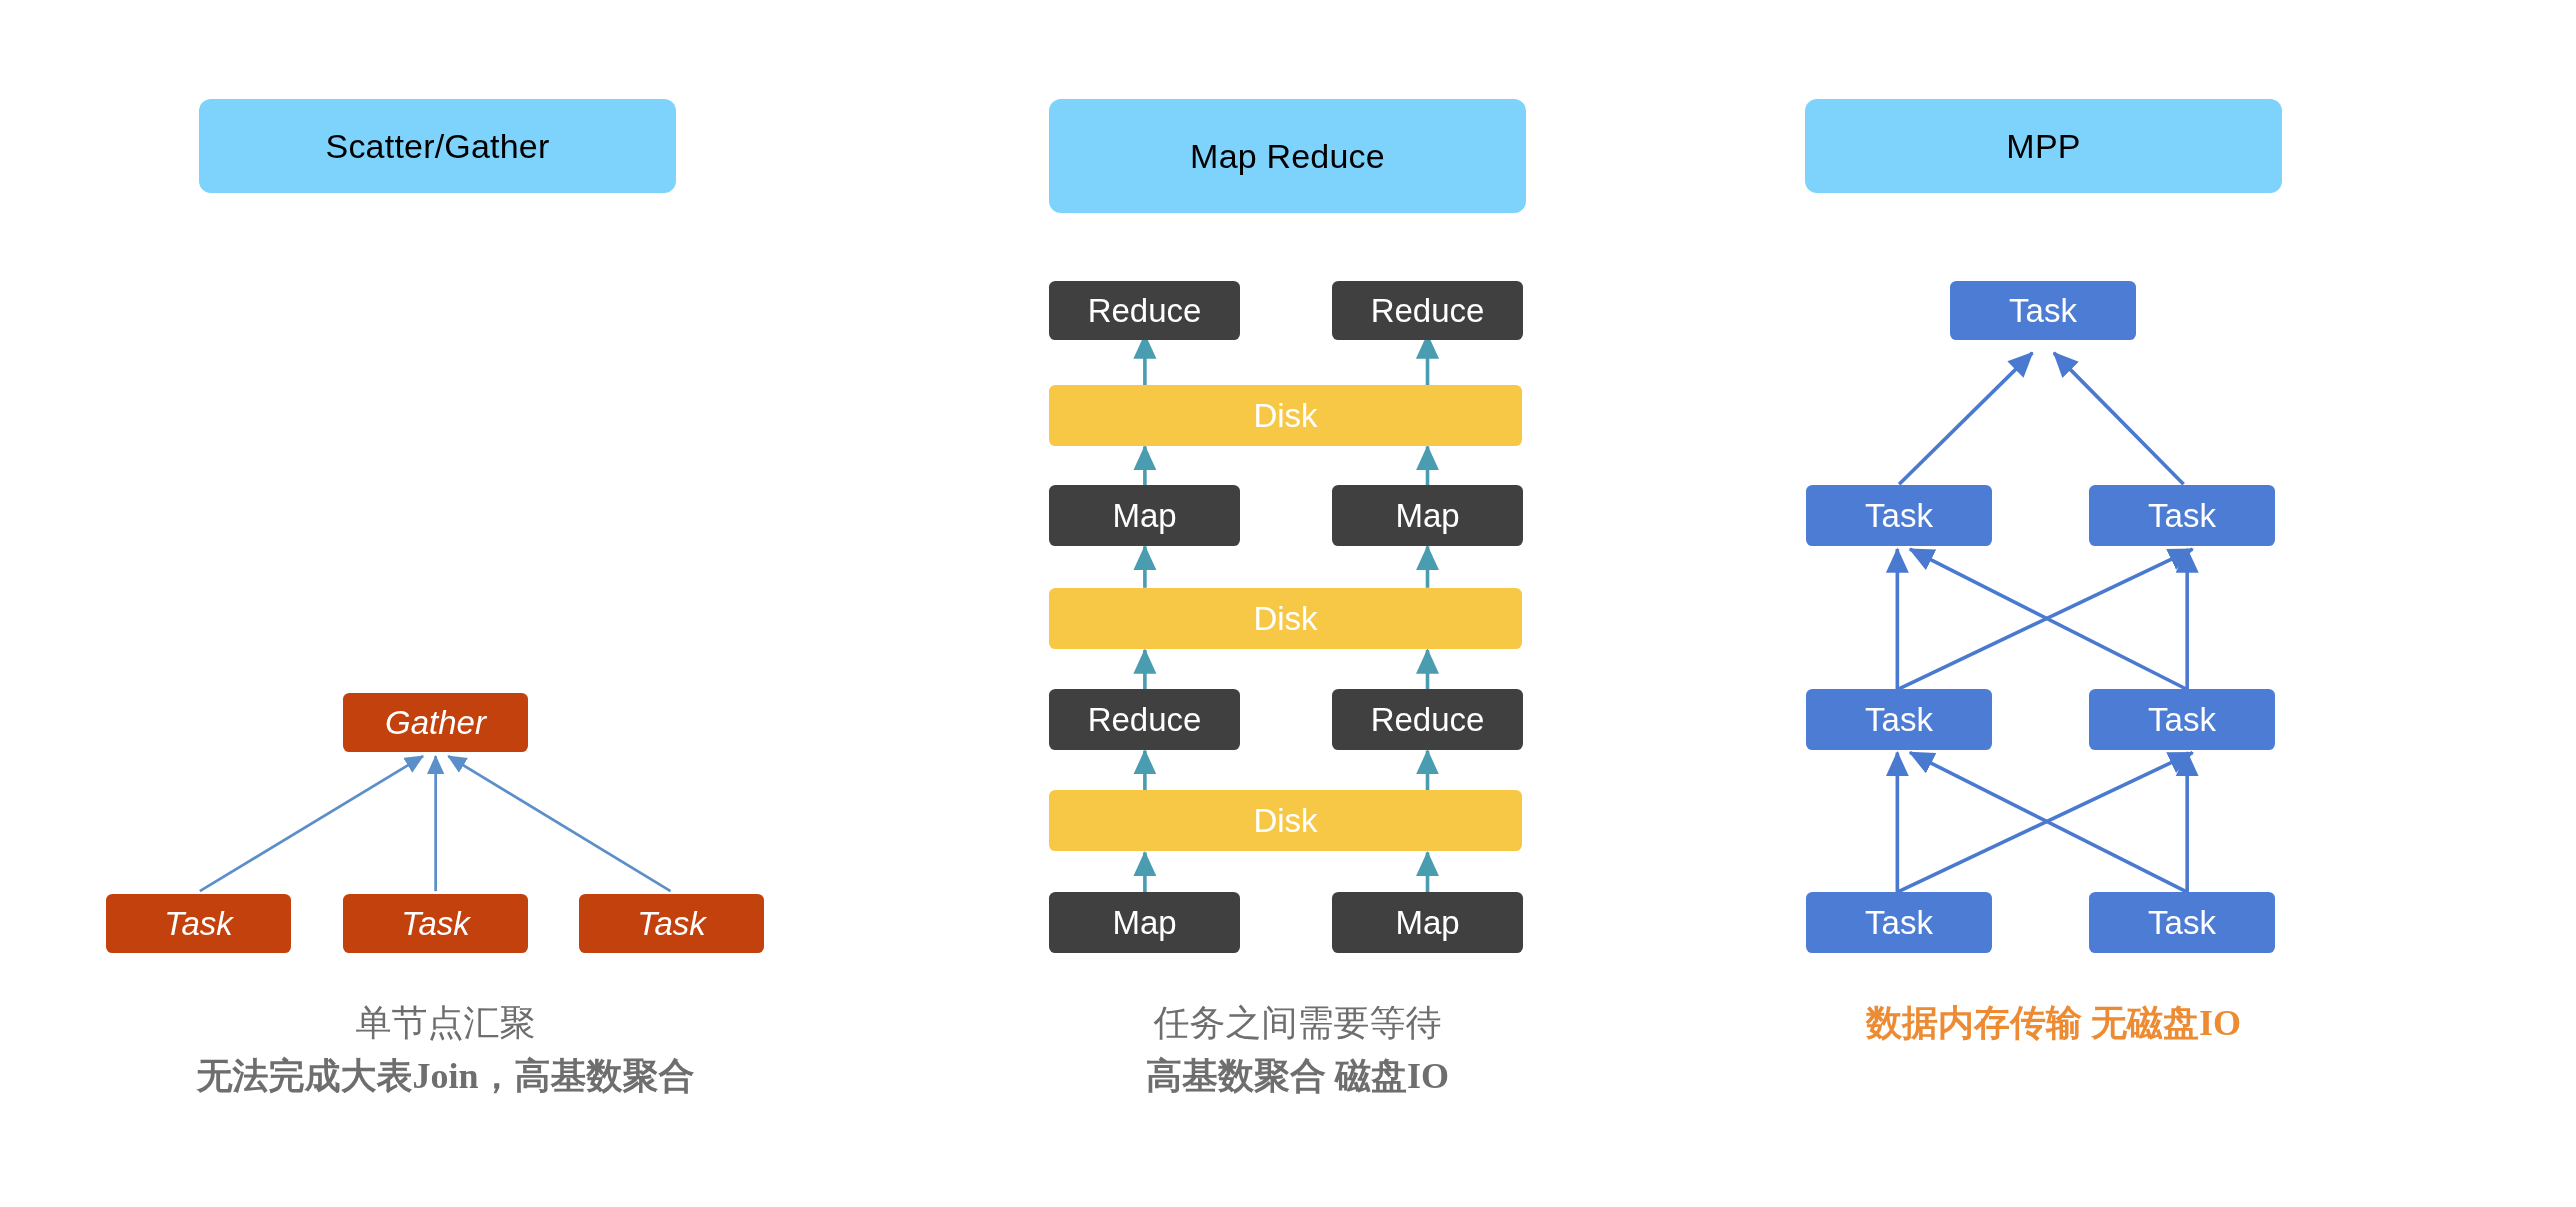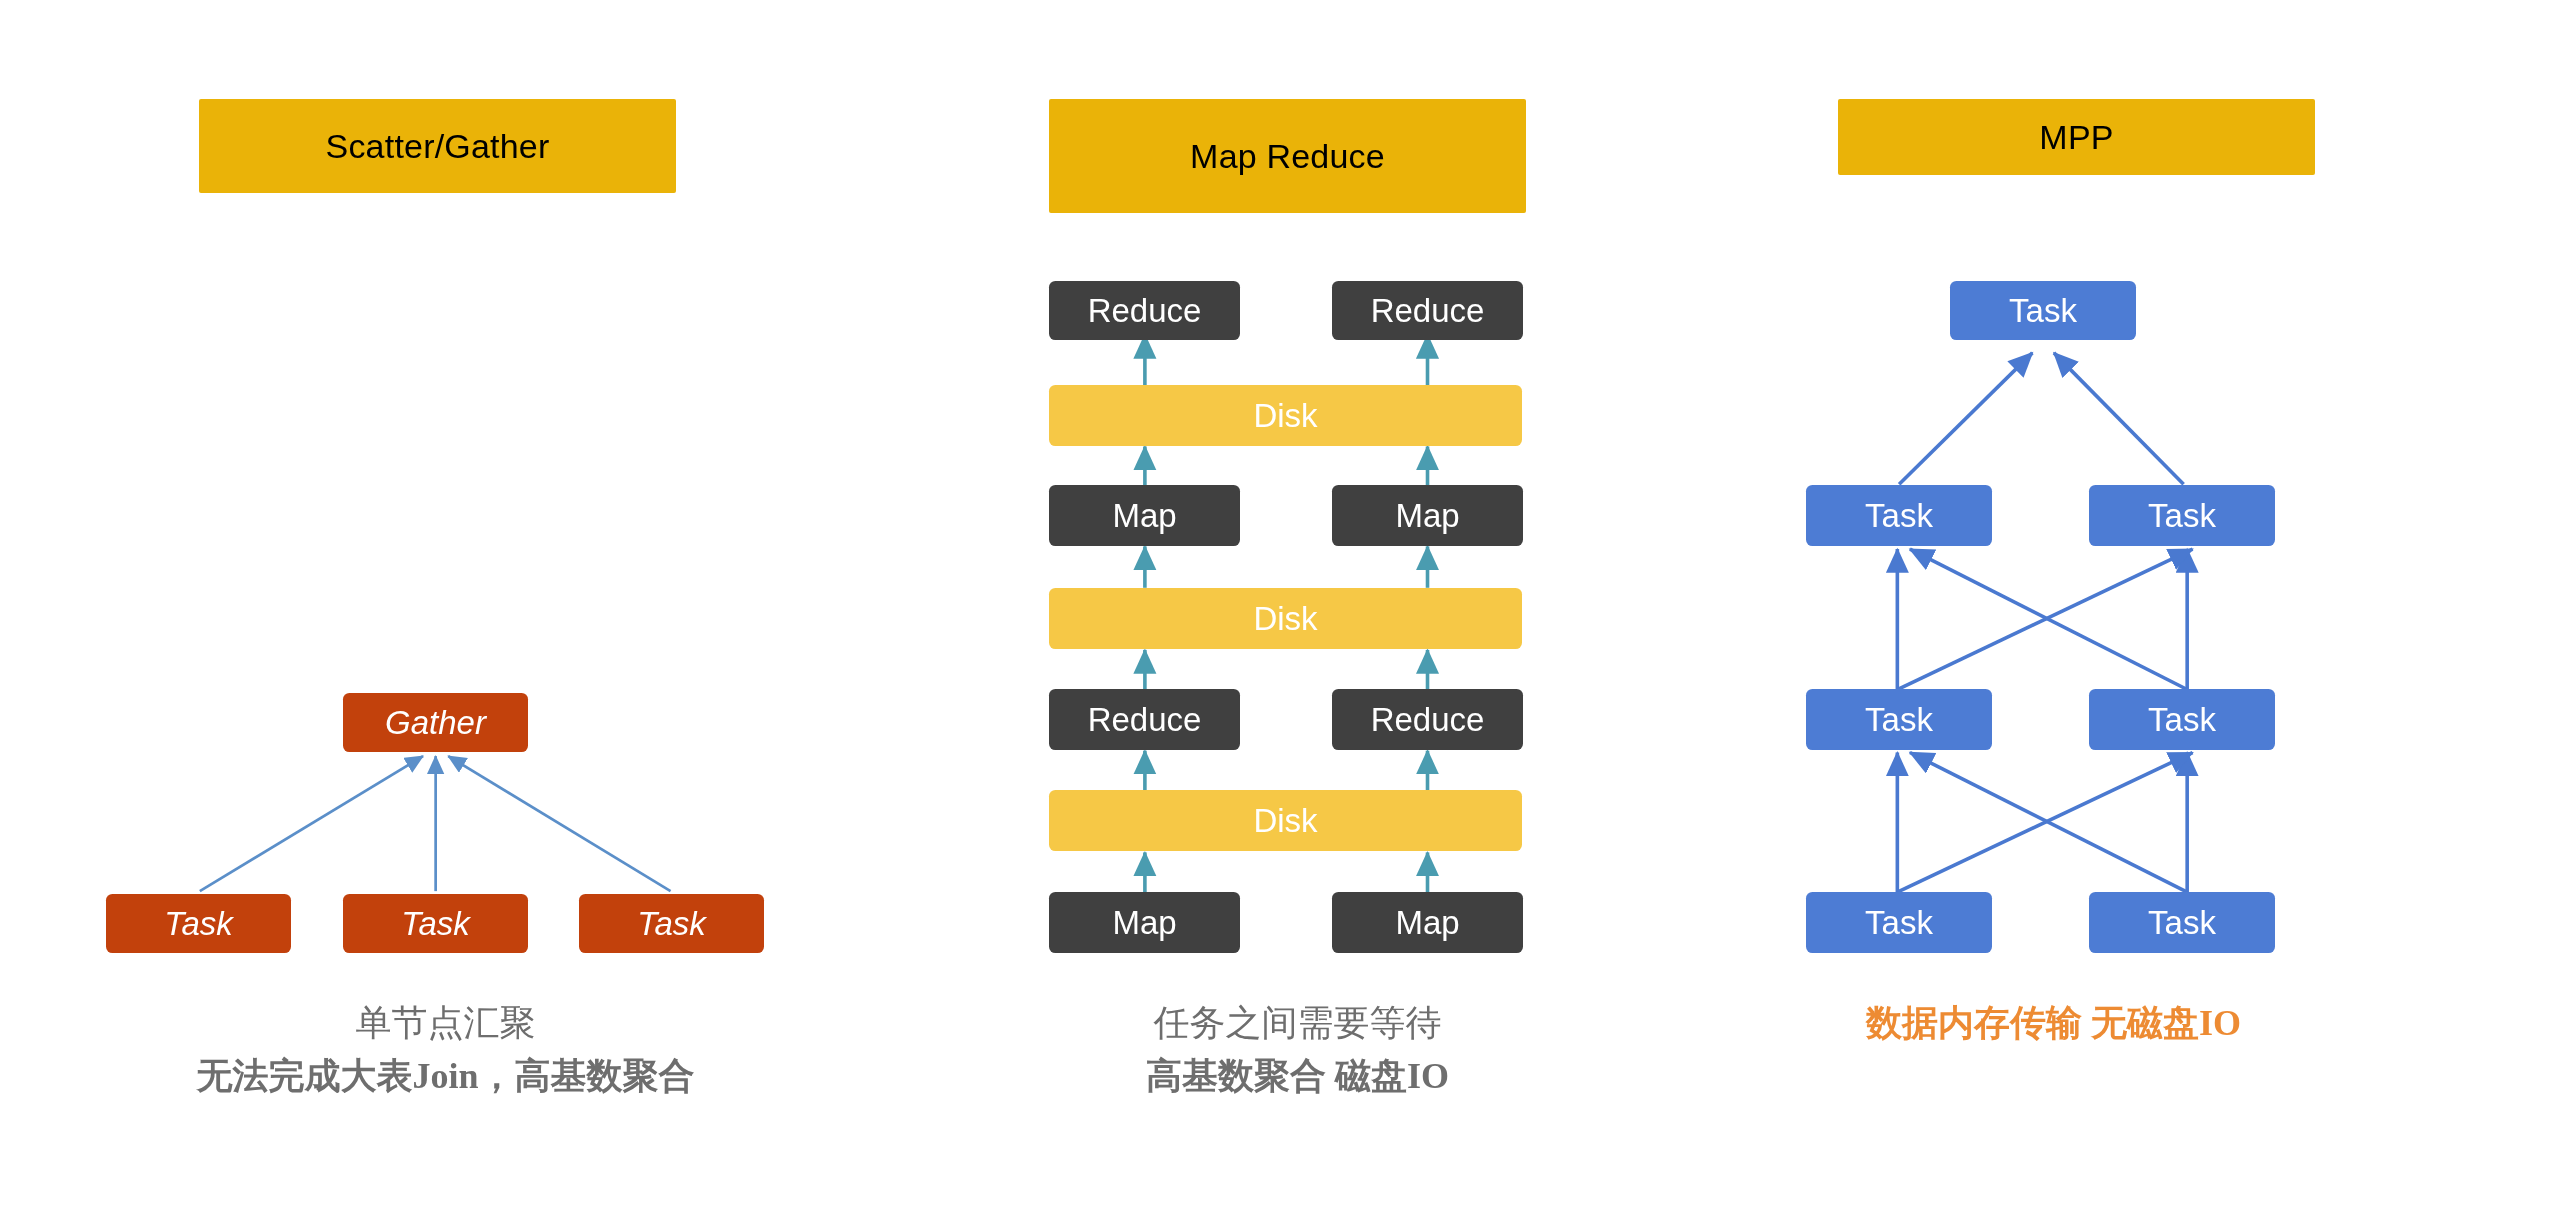--- a/index.html
+++ b/index.html
@@ -17,22 +17,22 @@
 
   .canvas {
     position: relative;
     width: 2576px;
     height: 1208px;
   }
 
   
   .panel-header {
     position: absolute;
-    background: #eab308;
-    border-radius: 2px;
+    background: #7dd3fc;
+    border-radius: 12px;
     display: flex;
     align-items: center;
     justify-content: center;
     color: #000000;
     font-size: 34px;
     font-family: "Liberation Sans", sans-serif;
     letter-spacing: 0.2px;
   }
 
   
@@ -175,21 +175,21 @@
   <div class="node yellow" style="left:1049px; top:790px; width:473px; height:61px;">Disk</div>
 
   <div class="node teal" style="left:1049px; top:892px; width:191px; height:61px;">Map</div>
   <div class="node teal" style="left:1332px; top:892px; width:191px; height:61px;">Map</div>
 
   <div class="caption gray" style="left:1040px; top:997px; width:495px;">
     <span class="caption-line">任务之间需要等待</span>
     <span class="caption-line bold">高基数聚合 磁盘IO</span>
   </div>
 
-  <div class="panel-header" style="left:1805px; top:99px; width:477px; height:76px;margin-left:33px;">MPP</div>
+  <div class="panel-header" style="left:1805px; top:99px; width:477px; height:94px;">MPP</div>
 
   <div class="node blue-mpp" style="left:1950px; top:281px; width:186px; height:59px;">Task</div>
 
   <div class="node blue-mpp" style="left:1806px; top:485px; width:186px; height:61px;">Task</div>
   <div class="node blue-mpp" style="left:2089px; top:485px; width:186px; height:61px;">Task</div>
 
   <div class="node blue-mpp" style="left:1806px; top:689px; width:186px; height:61px;">Task</div>
   <div class="node blue-mpp" style="left:2089px; top:689px; width:186px; height:61px;">Task</div>
 
   <div class="node blue-mpp" style="left:1806px; top:892px; width:186px; height:61px;">Task</div>

